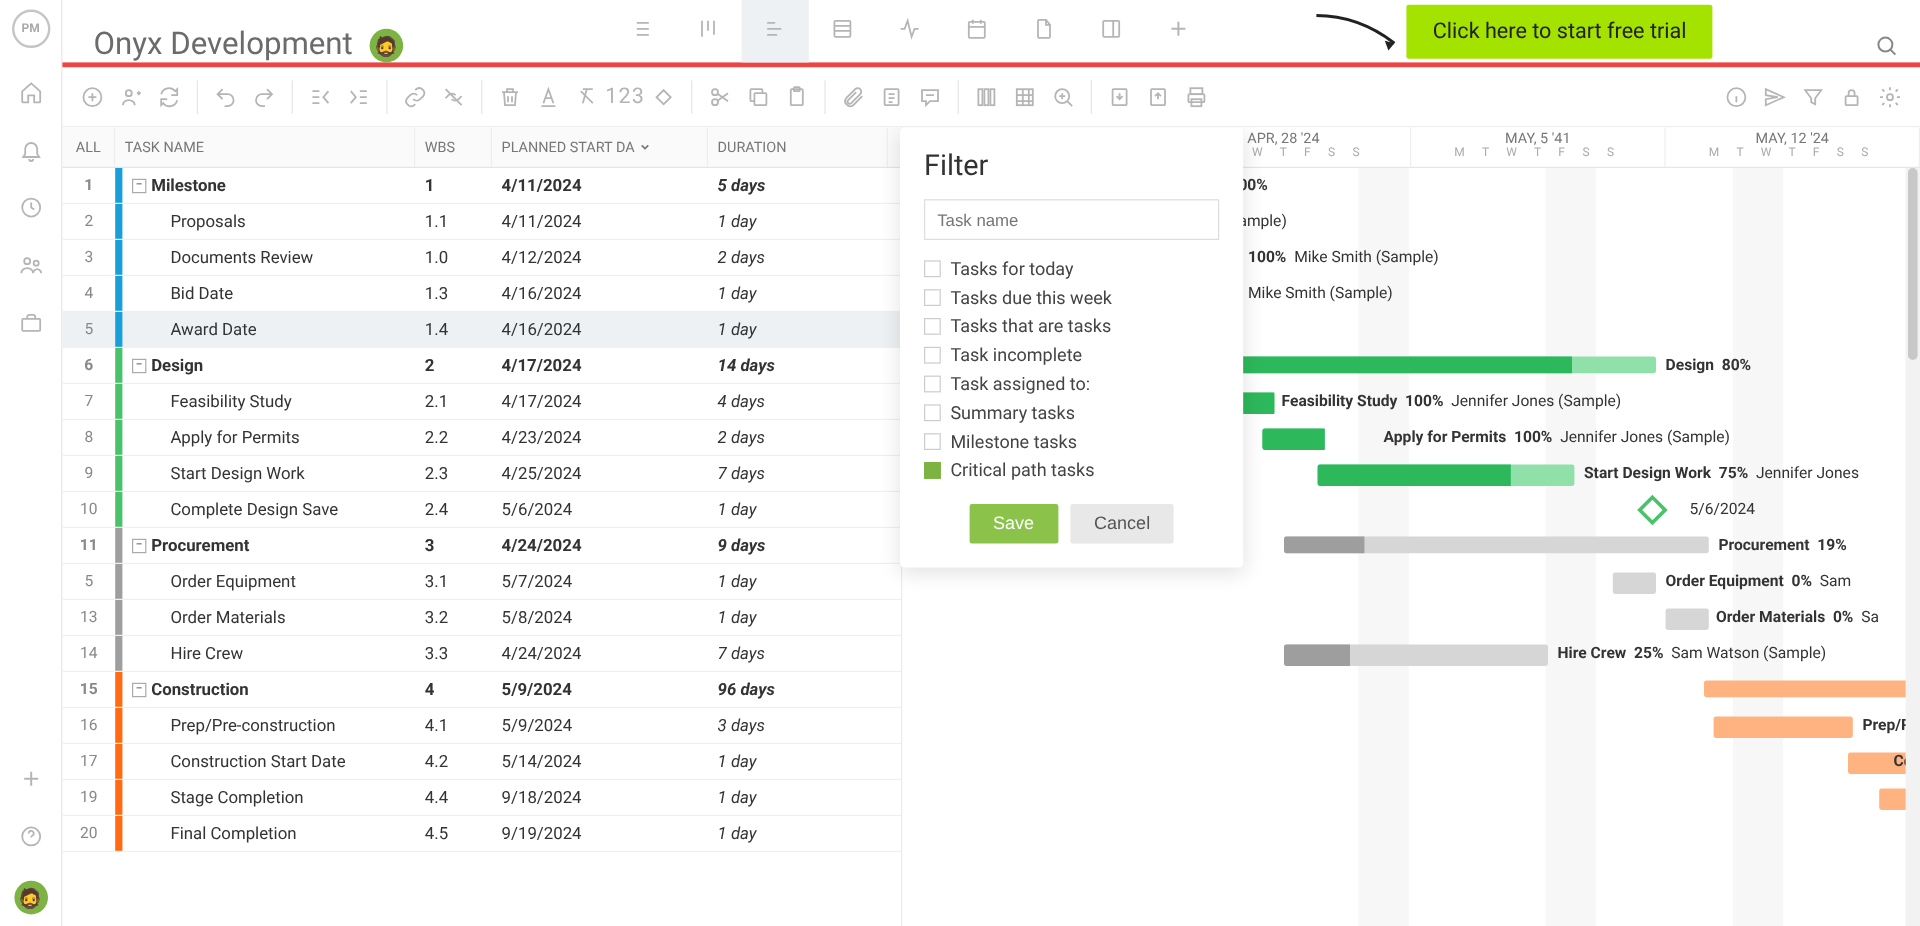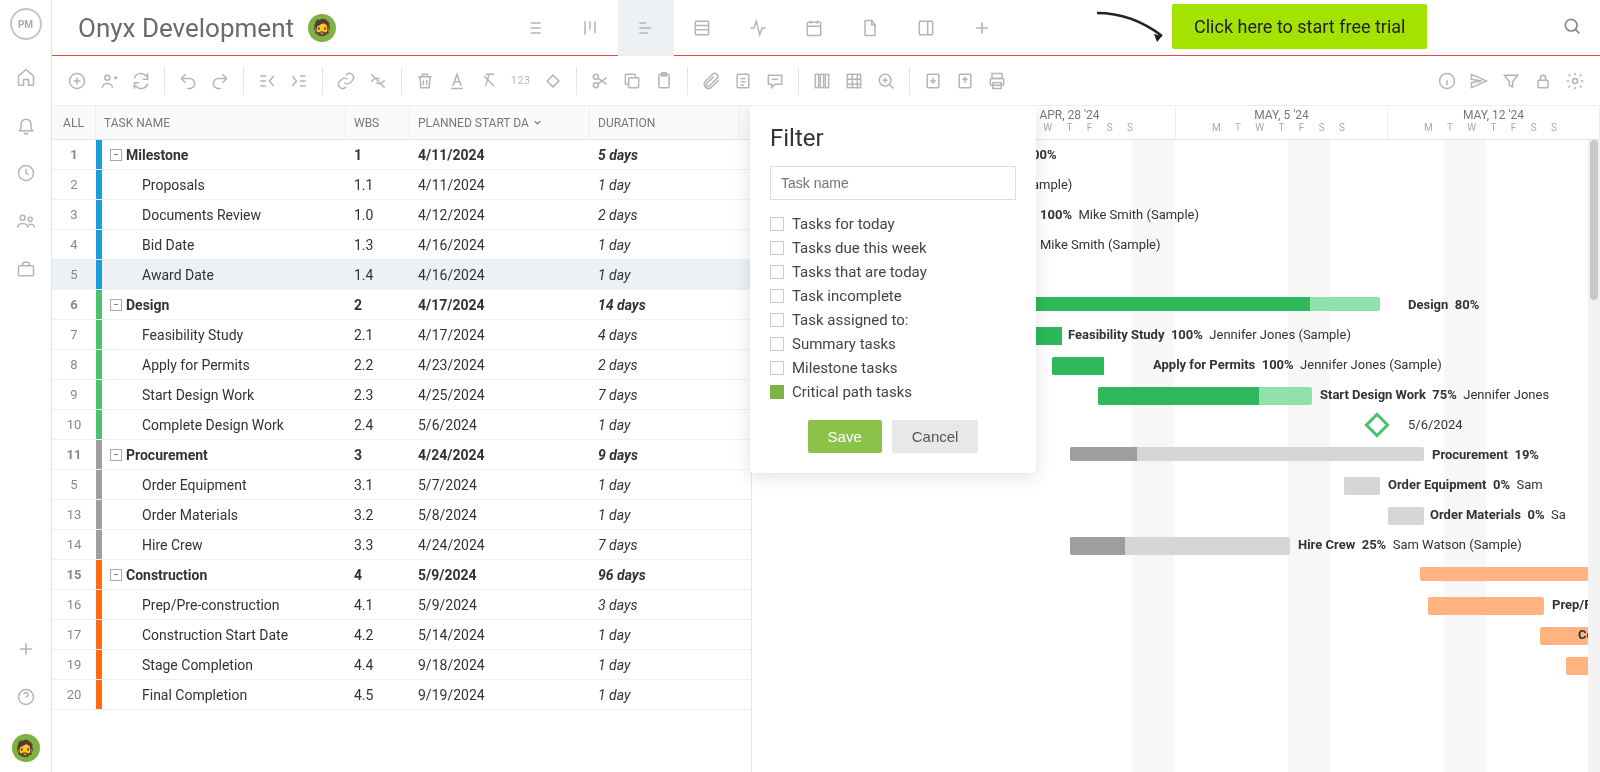--- a/index.html
+++ b/index.html
@@ -7,36 +7,36 @@
 
 .app { display: flex; height: 772px; width: 1600px; }
 .left-rail { width: 52px; border-right: 1px solid #e5e5e5; display: flex; flex-direction: column; align-items: center; padding-top: 8px; gap: 26px; }
 .left-rail .sep { flex: 1; }
 .logo-circle { width: 32px; height: 32px; border: 2px solid #c5c5c5; border-radius: 50%; display: flex; align-items: center; justify-content: center; font-size: 10px; font-weight: 700; color: #aaa; }
 .rail-icon { width: 22px; height: 22px; display: flex; align-items: center; justify-content: center; color: #b5b5b5; cursor: pointer; }
 .rail-icon svg { width: 20px; height: 20px; }
 
 .main { flex: 1; display: flex; flex-direction: column; }
 
-.topbar { height: 56px; display: flex; align-items: center; padding: 0 16px; border-bottom: 1px solid #ef4444; position: relative; }
+.topbar { height: 56px; display: flex; align-items: flex-end; padding: 0 16px; border-bottom: 4px solid #ef4444; position: relative; }
 .proj-title { font-size: 26px; color: #6b6b6b; font-weight: 400; margin-left: 10px; }
 .avatar { width: 28px; height: 28px; border-radius: 50%; background: #7cb342; display: flex; align-items: center; justify-content: center; margin-left: 14px; font-size: 16px; }
 .view-tabs { display: flex; margin-left: 170px; gap: 0; }
 .view-tab { width: 56px; height: 56px; display: flex; align-items: center; justify-content: center; color: #b5b5b5; cursor: pointer; }
 .view-tab.active { background: #eef1f4; }
 .view-tab svg { width: 20px; height: 20px; }
 .cta { position: absolute; left: 1120px; top: 4px; background: #a4e300; color: #222; padding: 12px 22px; font-size: 18px; border-radius: 2px; cursor: pointer; }
 .arrow-cta { position: absolute; left: 1040px; top: 8px; }
 .search-top { position: absolute; right: 18px; color: #888; }
 
 .toolbar { height: 50px; display: flex; align-items: center; padding: 0 14px; gap: 6px; border-bottom: 1px solid #eee; color: #b5b5b5; }
 .toolbar .tgroup { display: flex; align-items: center; gap: 10px; }
 .toolbar .tdiv { width: 1px; height: 28px; background: #e5e5e5; margin: 0 6px; }
 .toolbar .ticon { width: 22px; display: flex; justify-content: center; cursor: pointer; }
-.toolbar .num { font-size: 10px; letter-spacing: 1px; }
+.toolbar .num { font-size: 18px; letter-spacing: 1px; }
 .toolbar svg { width: 20px; height: 20px; }
 .toolbar-right { margin-left: auto; display:flex; gap: 10px; align-items:center;}
 
 .content { flex: 1; display: flex; position: relative; overflow: hidden; }
 .grid { width: 700px; border-right: 1px solid #e5e5e5; overflow: hidden; }
 .grid-header { display: flex; height: 34px; background: #fafafa; border-bottom: 1px solid #e5e5e5; font-size: 12px; color: #777; align-items: center; }
 .gh { padding: 0 8px; border-right: 1px solid #eee; height: 100%; display: flex; align-items: center; }
 .col-all { width: 44px; justify-content: center; }
 .col-name { width: 250px; }
 .col-wbs { width: 64px; }
@@ -499,21 +499,21 @@
                 <span>Start Design Work</span>
               </div>
               <div class="wbs">2.3</div>
               <div class="start">4/25/2024</div>
               <div class="dur">7 days</div>
             </div>
             <div class="row">
               <div class="rownum">10</div>
               <div class="stripe" style="background:#4ac26b"></div>
               <div class="name indent">
-                <span>Complete Design Work</span>
+                <span>Complete Design Save</span>
               </div>
               <div class="wbs">2.4</div>
               <div class="start">5/6/2024</div>
               <div class="dur">1 day</div>
             </div>
             <div class="row summary">
               <div class="rownum">11</div>
               <div class="stripe" style="background:#9e9e9e"></div>
               <div class="name">
                 <span class="expander">−</span>
@@ -611,21 +611,21 @@
         <div class="gantt-header" id="gantt-header">
             <div class="gantt-month">
               <div>APR, 21 '24</div>
               <div class="gantt-days">M T W T F S S</div>
             </div>
             <div class="gantt-month">
               <div>APR, 28 '24</div>
               <div class="gantt-days">M T W T F S S</div>
             </div>
             <div class="gantt-month">
-              <div>MAY, 5 '24</div>
+              <div>MAY, 5 '41</div>
               <div class="gantt-days">M T W T F S S</div>
             </div>
             <div class="gantt-month">
               <div>MAY, 12 '24</div>
               <div class="gantt-days">M T W T F S S</div>
             </div>
           </div>
         <div class="gantt-grid" id="gantt-grid">
             <div class="weekend" style="left: 380px;"></div>
             <div class="weekend" style="left: 536px;"></div>
@@ -664,21 +664,21 @@
               <div style="height:100%;width:0%;background:#ffb380;border-radius:2px 0 0 2px"></div>
             </div>
             <div class="bar" style="left: 814px; top: 517px; width: 60px; background: rgb(255, 179, 128);">
               <div style="height:100%;width:0%;background:#ffb380;border-radius:2px 0 0 2px"></div>
             </div>
             <div class="milestone" style="position: absolute; left: 616px; top: 276px;"></div>
             <div class="bar-label" style="left: 280px; top: 7px;"><b>00%</b></div>
             <div class="bar-label" style="left: 280px; top: 37px;">ample)</div>
             <div class="bar-label" style="left: 288px; top: 67px;"><b>100%</b>&nbsp;&nbsp;Mike Smith (Sample)</div>
             <div class="bar-label" style="left: 288px; top: 97px;">Mike Smith (Sample)</div>
-            <div class="bar-label" style="left: 656px; top: 157px;"><b>Design&nbsp;&nbsp;80%</b></div>
+            <div class="bar-label" style="left: 636px; top: 157px;"><b>Design&nbsp;&nbsp;80%</b></div>
             <div class="bar-label" style="left: 316px; top: 187px;"><b>Feasibility Study&nbsp;&nbsp;100%</b>&nbsp;&nbsp;Jennifer Jones (Sample)</div>
             <div class="bar-label" style="left: 360px; top: 217px; margin-left: 41px;"><b>Apply for Permits&nbsp;&nbsp;100%</b>&nbsp;&nbsp;Jennifer Jones (Sample)</div>
             <div class="bar-label" style="left: 568px; top: 247px;"><b>Start Design Work&nbsp;&nbsp;75%</b>&nbsp;&nbsp;Jennifer Jones</div>
             <div class="bar-label" style="left: 656px; top: 277px;">5/6/2024</div>
             <div class="bar-label" style="left: 680px; top: 307px;"><b>Procurement&nbsp;&nbsp;19%</b></div>
             <div class="bar-label" style="left: 636px; top: 337px;"><b>Order Equipment&nbsp;&nbsp;0%</b>&nbsp;&nbsp;Sam</div>
             <div class="bar-label" style="left: 678px; top: 367px;"><b>Order Materials&nbsp;&nbsp;0%</b>&nbsp;&nbsp;Sa</div>
             <div class="bar-label" style="left: 546px; top: 397px;"><b>Hire Crew&nbsp;&nbsp;25%</b>&nbsp;&nbsp;Sam Watson (Sample)</div>
             <div class="bar-label" style="left: 800px; top: 457px;"><b>Prep/P</b></div>
             <div class="bar-label" style="left: 826px; top: 487px;"><b>Con</b></div>
@@ -695,21 +695,21 @@
             <div class="filter-opt">
               <span class="chk"></span>
               <span>Tasks for today</span>
             </div>
             <div class="filter-opt">
               <span class="chk"></span>
               <span>Tasks due this week</span>
             </div>
             <div class="filter-opt">
               <span class="chk"></span>
-              <span>Tasks that are today</span>
+              <span>Tasks that are tasks</span>
             </div>
             <div class="filter-opt">
               <span class="chk"></span>
               <span>Task incomplete</span>
             </div>
             <div class="filter-opt">
               <span class="chk"></span>
               <span>Task assigned to:</span>
             </div>
             <div class="filter-opt">

